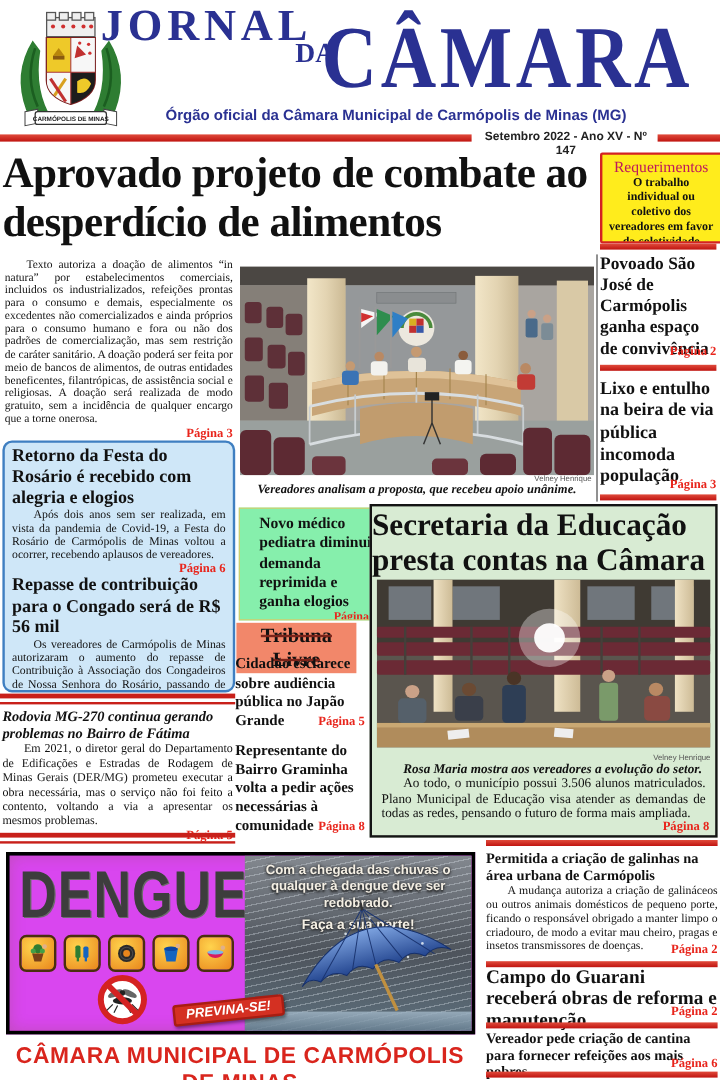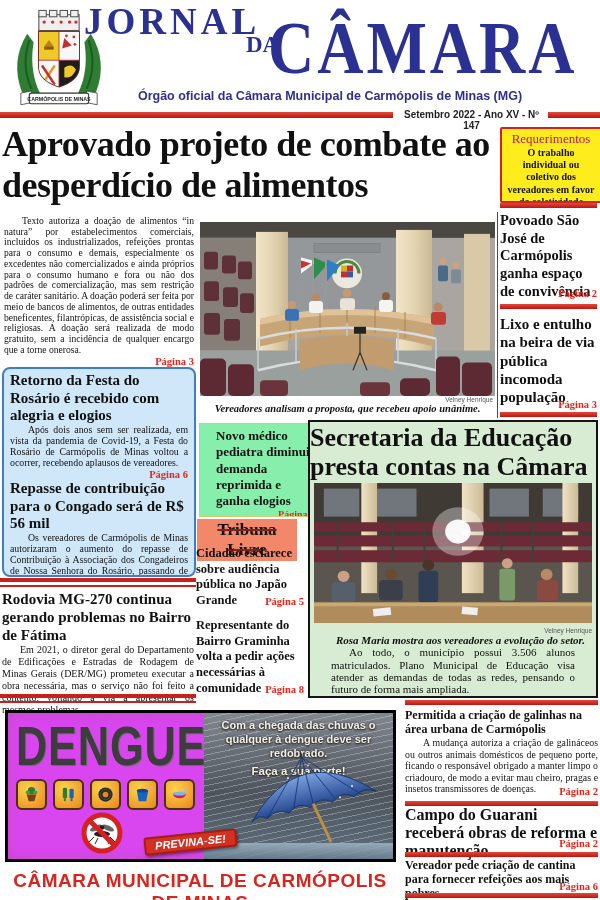--- a/index.html
+++ b/index.html
@@ -29,21 +29,21 @@
   #req-box{background:#ffec1c;border:2px solid #d42222;border-radius:2px;padding:2px 4px;overflow:hidden;}
   #req-title{color:#be185d;font-weight:normal;font-size:13px;text-align:center;}
   #req-body{font-weight:bold;font-size:10px;text-align:center;line-height:1.22;}
   #festa-box{background:#cfe7f8;border:2px solid #3f7fc1;border-radius:8px;padding:3px 6px;overflow:hidden;}
   .box-h{font-size:15px;line-height:1.18;}
   .box-b{font-size:9.8px;}
   #ped-box{background:#86efac;border:1.5px solid #cfcf70;padding:4px 16px;overflow:hidden;}
   #ped-h{font-size:13px;line-height:1.25;}
   #edu-box{background:#d8ebd3;border:2.5px solid #141414;overflow:hidden;}
   #edu-title{font-size:26px;line-height:1.1;margin-top:2px;}
-  #edu-body{font-size:11px;padding:0 21px;}
+  #edu-body{font-size:11px;padding:0 8px;}
   
   .rail-h{font-size:14.5px;line-height:1.22;}
   .mid-h{font-size:12.5px;line-height:1.25;}
   #tribuna{display:block;background:#f2876a;color:#111;font-weight:bold;font-size:17px;
            text-align:center;text-decoration:line-through;text-decoration-color:#7c241a;
            text-decoration-thickness:2px;padding:1px 0;}
   
   .br-h1{font-size:12px;line-height:1.18;}
   .br-h2{font-size:16px;line-height:1.12;}
   .br-h3{font-size:12px;line-height:1.15;}
@@ -243,21 +243,21 @@
     <div class="headline box-h">Retorno da Festa do Rosário é recebido com alegria e elogios</div>
     <div class="body-text box-b">Após dois anos sem ser realizada, em vista da pandemia de Covid-19, a Festa do Rosário de Carmópolis de Minas voltou a ocorrer, recebendo aplausos de vereadores.</div>
     <div class="pagina">Página 6</div>
     <div class="headline box-h">Repasse de contribuição para o Congado será de R$ 56 mil</div>
     <div class="body-text box-b">Os vereadores de Carmópolis de Minas autorizaram o aumento do repasse de Contribuição à Associação dos Congadeiros de Nossa Senhora do Rosário, passando de R$ 16 mil para R$ 58 mil, num acréscimo de R$ 42 mil.</div>
 
   </div>
 
   <div class="abs rule2" style="left:0;top:578px;width:196px;"></div>
   <div class="abs" style="left:2px;top:590px;width:192px;">
-    <div class="headline" style="font-size:15px;line-height:1.2;">Rodovia MG-270 continua gerando problemas no Bairro de Fátima</div>
+    <div class="headline" style="font-size:12px;line-height:1.2;font-style:italic;">Rodovia MG-270 continua gerando problemas no Bairro de Fátima</div>
     <div class="body-text" style="font-size:10px;line-height:1.2;">Em 2021, o diretor geral do Departamento de Edificações e Estradas de Rodagem de Minas Gerais (DER/MG) prometeu executar a obra necessária, mas o serviço não foi feito a contento, voltando a via a apresentar os mesmos problemas.</div>
     <div class="pagina">Página 5</div>
   </div>
   <div class="abs rule2" style="left:0;top:694px;width:196px;"></div>
 
   <div class="abs" id="ped-box" style="left:199px;top:423px;width:99px;height:84px;">
     <div class="headline" id="ped-h">Novo médico pediatra diminui demanda reprimida e ganha elogios</div>
     <div class="pagina" style="font-size:10px;">Página 5</div>
   </div>
   <div class="abs" id="tribuna" style="left:197px;top:519px;width:100px;">Tribuna Livre</div>

